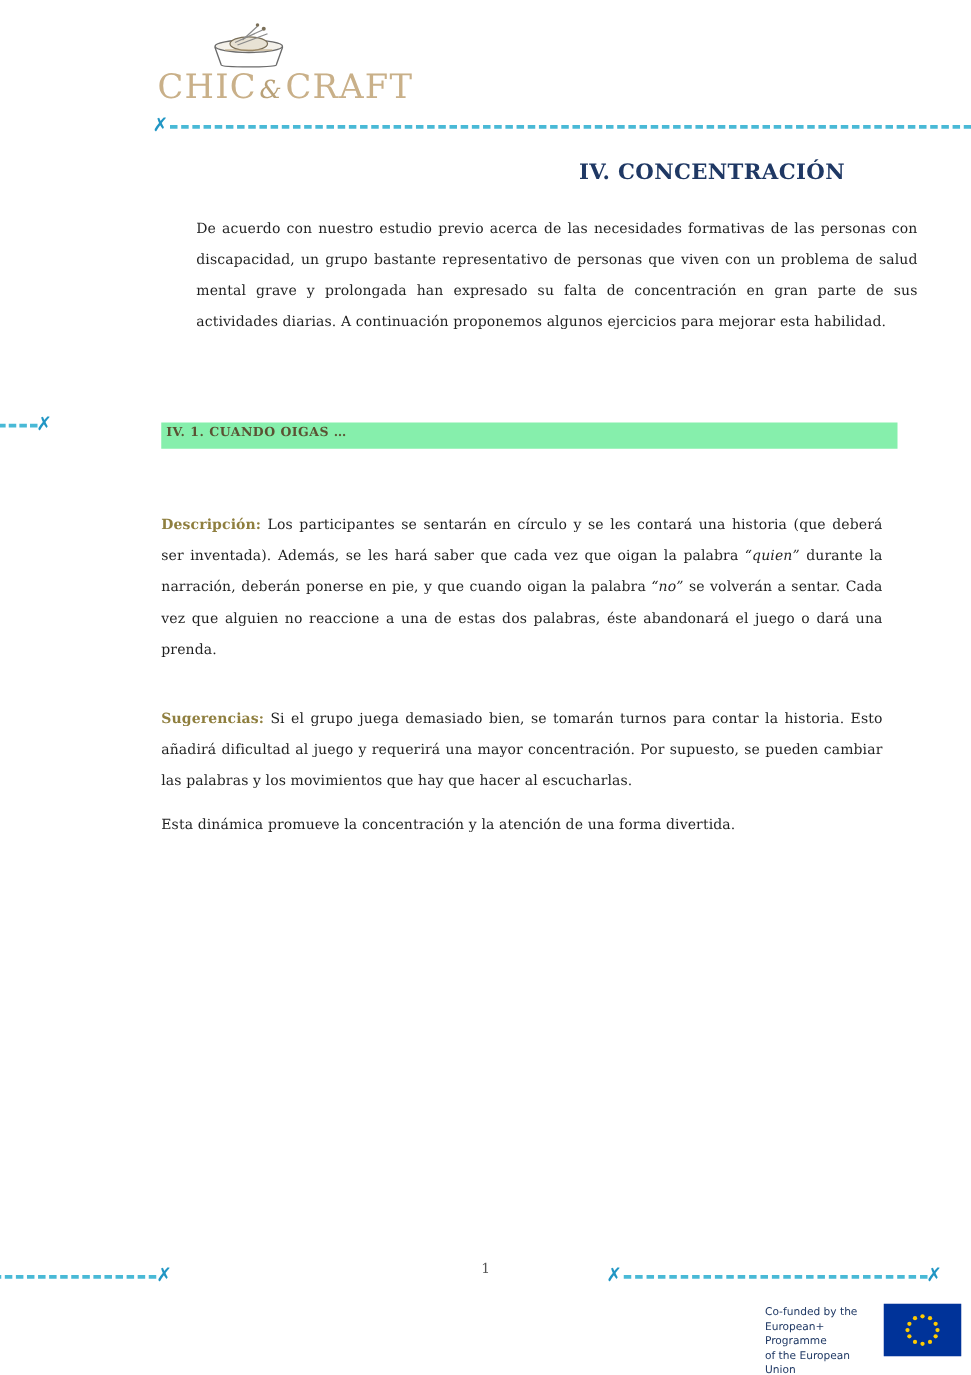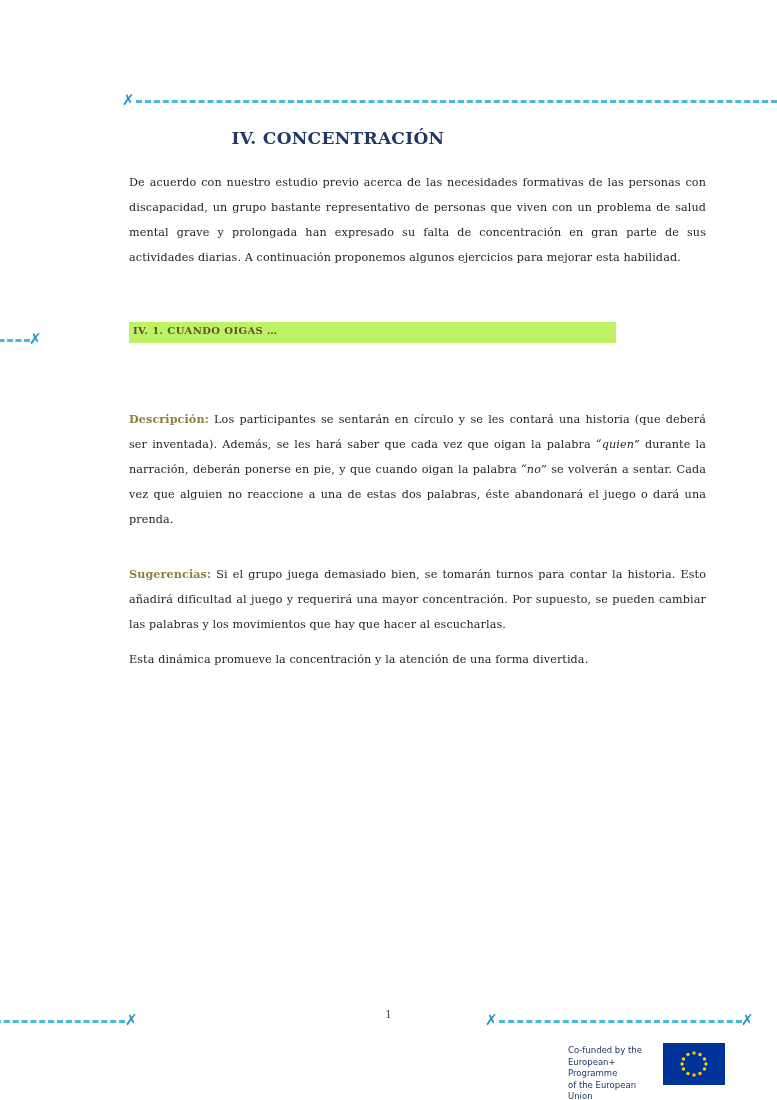--- a/index.html
+++ b/index.html
@@ -68,50 +68,50 @@
     font-size: 15px;
     line-height: 1;
   }
 
   
   .doc-title {
     position: absolute;
     left: 0;
     top: 128px;
     width: 676px;
-    text-align: center;
+    text-align: right;
     font-family: "DejaVu Serif", serif;
     font-size: 17px;
     font-weight: bold;
     color: #1f3864;
     letter-spacing: 0.3px;
   }
 
   
   .para {
     position: absolute;
     left: 129px;
     width: 577px;
     font-family: "DejaVu Serif", serif;
     font-size: 11.2px;
     line-height: 25px;
     color: #1f1f1f;
     text-align: justify;
     letter-spacing: 0.1px;
   }
-  .para.intro { top: 170px; }
+  .para.intro { top: 170px; margin-left: 28px; }
 
   
   .section-bar {
     position: absolute;
     left: 129px;
-    top: 322px;
-    width: 487px;
+    top: 338px;
+    width: 589px;
     height: 21px;
-    background: #bef264;
+    background: #86efac;
   }
   .section-bar .label {
     position: absolute;
     left: 4px;
     top: 3px;
     font-family: "DejaVu Serif", serif;
     font-size: 10px;
     font-weight: bold;
     color: #5a5233;
     letter-spacing: 0.4px;
@@ -136,21 +136,21 @@
     width: 777px;
     text-align: center;
     font-family: "DejaVu Serif", serif;
     font-size: 11px;
     color: #555555;
   }
 
   
   .eu-footer {
     position: absolute;
-    left: 568px;
+    left: 612px;
     top: 1043px;
     width: 160px;
     height: 50px;
   }
   .eu-text {
     position: absolute;
     left: 0;
     top: 2px;
     width: 90px;
     font-family: "DejaVu Sans", sans-serif;
@@ -166,20 +166,36 @@
     height: 42px;
     background: #003399;
     overflow: hidden;
   }
 </style>
 </head>
 <body>
 
 <div class="page">
 
+  <div class="logo-block">
+    <svg class="logo-bowl" viewBox="0 0 66 40">
+      <path d="M6 22 C6 18, 60 18, 60 22 L55 36 C54 38, 12 38, 11 36 Z" fill="#ffffff" stroke="#6b6b6b" stroke-width="1.1"></path>
+      <ellipse cx="33" cy="21" rx="27" ry="5" fill="#f4f1ea" stroke="#6b6b6b" stroke-width="1.1"></ellipse>
+      <ellipse cx="33" cy="19" rx="15" ry="5.5" fill="#e8e2d4" stroke="#7a6f58" stroke-width="1"></ellipse>
+      <path d="M22 18 L44 8" stroke="#8a8a8a" stroke-width="1"></path>
+      <path d="M24 20 L48 11" stroke="#8a8a8a" stroke-width="1"></path>
+      <path d="M28 16 L40 5" stroke="#8a8a8a" stroke-width="1"></path>
+      <path d="M14 24 L52 24" stroke="#b9a178" stroke-width="0.8"></path>
+      <circle cx="45" cy="7" r="1.6" fill="#7a6f58"></circle>
+      <circle cx="40" cy="4" r="1.4" fill="#7a6f58"></circle>
+    </svg>
+    <div class="logo-text">
+      <span>CHIC</span><span class="amp">&amp;</span><span>CRAFT</span>
+    </div>
+  </div>
 
   <div class="x-mark" style="left:122px; top:93px;">✗</div>
   <div class="dash-line" style="left:136px; top:100px; width:641px;"></div>
 
   <div class="dash-line" style="left:-10px; top:339px; width:40px;"></div>
   <div class="x-mark" style="left:29px; top:332px;">✗</div>
 
   <div class="doc-title">IV. CONCENTRACIÓN</div>
 
   <div class="para intro">De acuerdo con nuestro estudio previo acerca de las necesidades formativas de las personas con discapacidad, un grupo bastante representativo de personas que viven con un problema de salud mental grave y prolongada han expresado su falta de concentración en gran parte de sus actividades diarias. A continuación proponemos algunos ejercicios para mejorar esta habilidad.</div>

